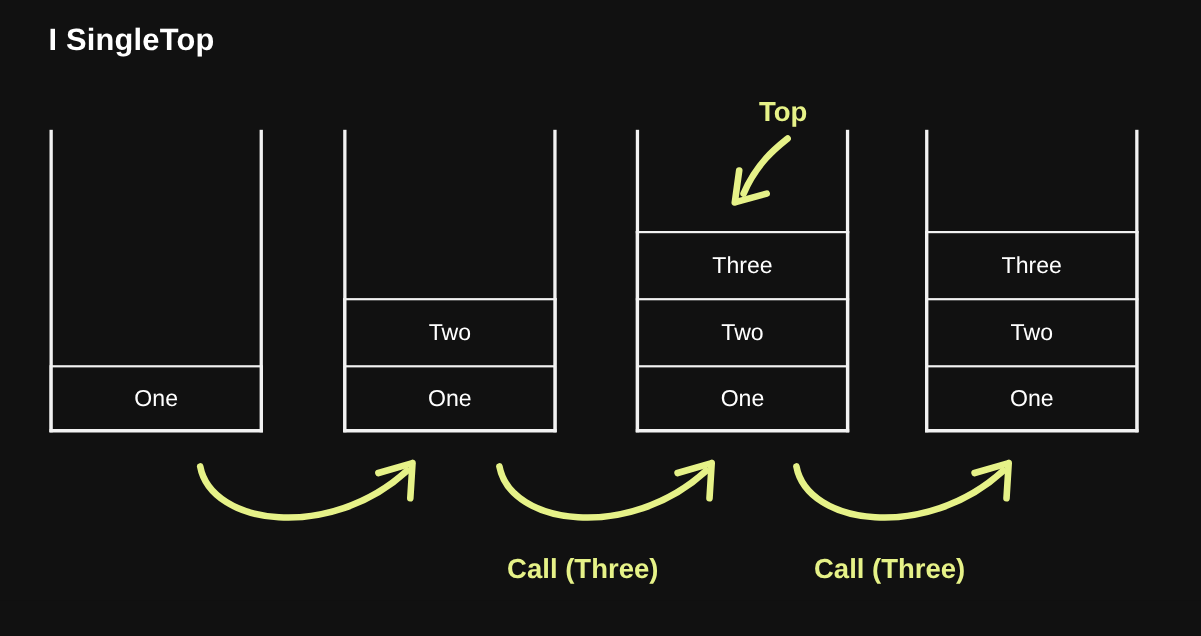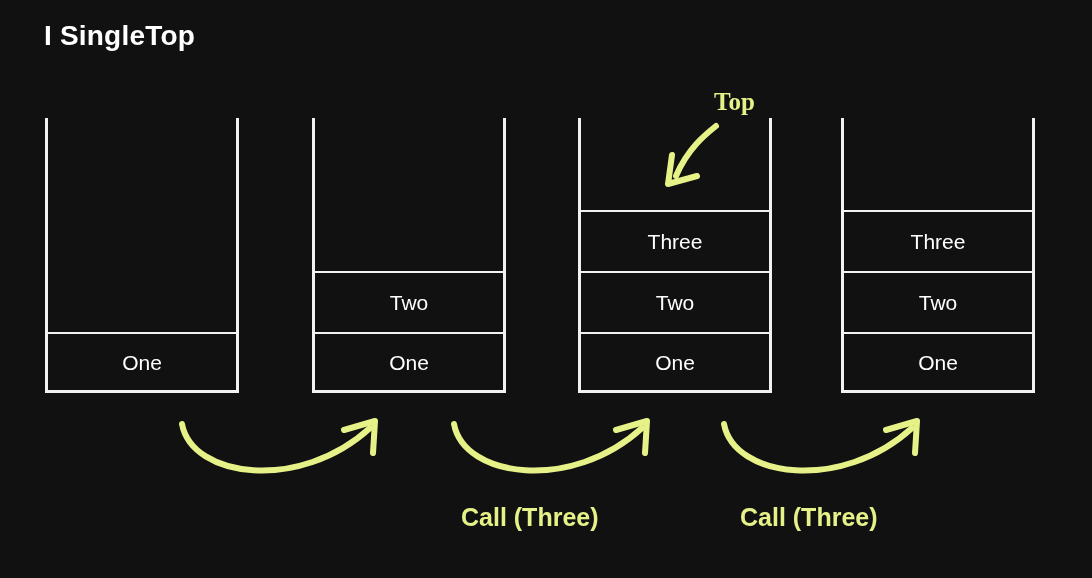--- a/index.html
+++ b/index.html
@@ -156,20 +156,20 @@
       <path d="M 454 424 C 464 478, 572 492, 642 428" fill="none" stroke="#e6f288" stroke-width="6" stroke-linecap="round"></path>
       <path d="M 647 421 L 616 430 M 647 421 L 645 453" fill="none" stroke="#e6f288" stroke-width="6" stroke-linecap="round" stroke-linejoin="round"></path>
     </g>
 
     <g>
       <path d="M 724 424 C 734 478, 842 492, 912 428" fill="none" stroke="#e6f288" stroke-width="6" stroke-linecap="round"></path>
       <path d="M 917 421 L 886 430 M 917 421 L 915 453" fill="none" stroke="#e6f288" stroke-width="6" stroke-linecap="round" stroke-linejoin="round"></path>
     </g>
   </svg>
 
-  <div class="top-label" id="top-label" style="left: 714px; top: 88px; font-family: Liberation Serif, serif;">Top</div>
+  <div class="top-label" id="top-label" style="left: 690px; top: 88px;">Top</div>
 
 
   <div class="accent-label" id="transition-label-2" style="left: 461px; top: 503px;">Call (Three)</div>
 
   <div class="accent-label" id="transition-label-3" style="left: 740px; top: 503px;">Call (Three)</div>
 
 </div>
 
 </body></html>

